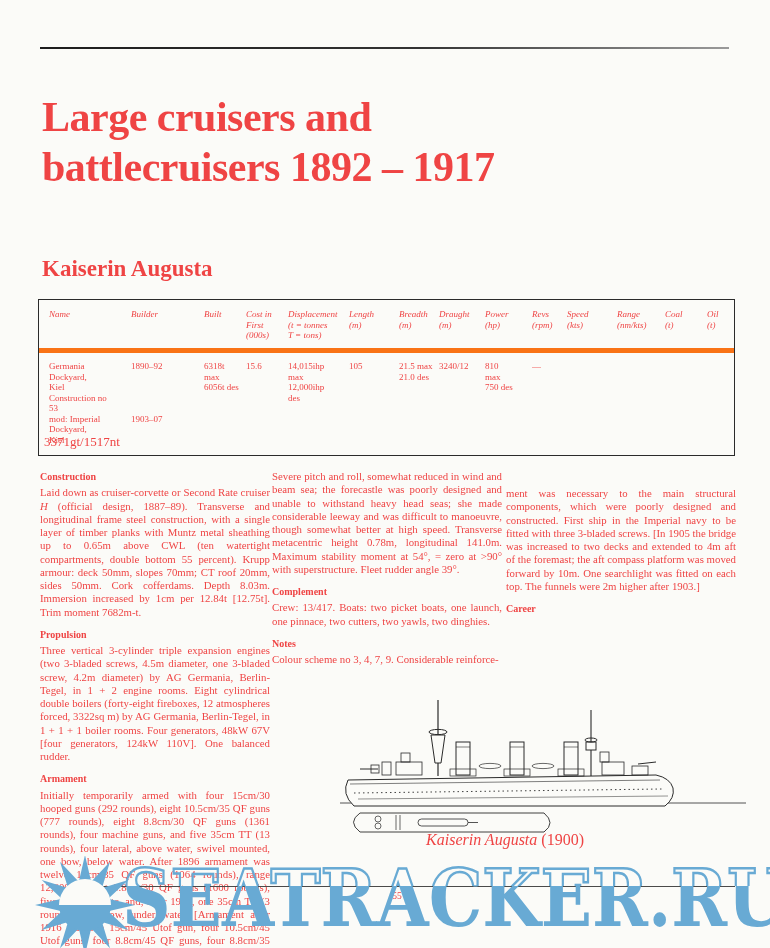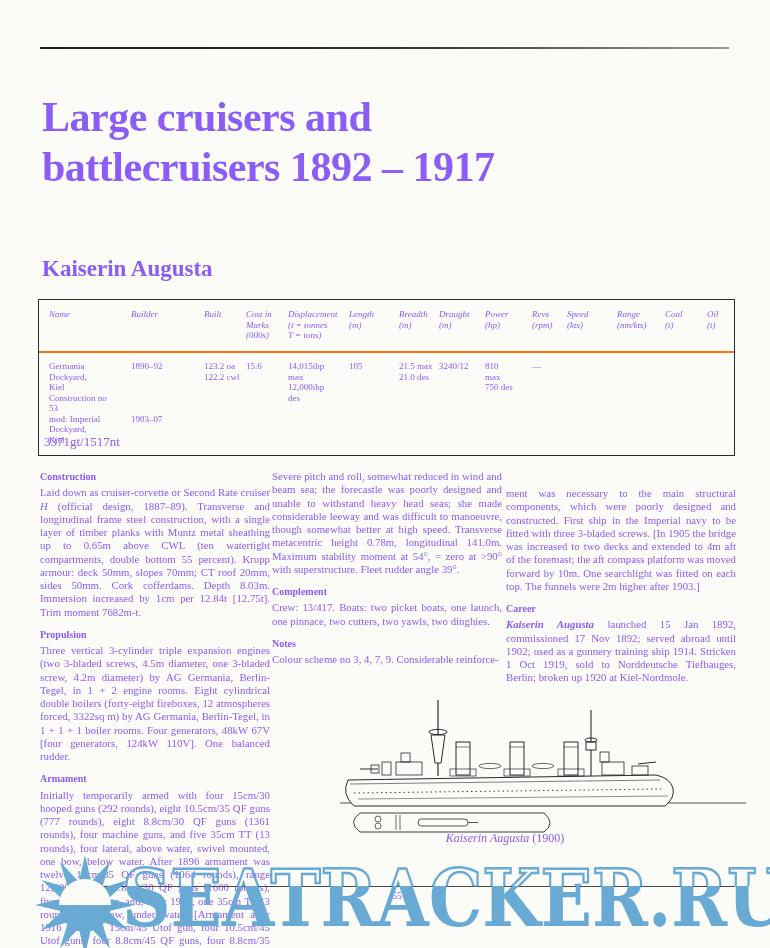--- a/index.html
+++ b/index.html
@@ -3,40 +3,40 @@
 <meta charset="utf-8">
 <style>
   html,body{margin:0;padding:0;}
   body{background:#888;}
   #page{
     position:relative;
     width:770px;height:948px;
     background:#fbfbf8;
     overflow:hidden;
     font-family:"Liberation Serif", serif;
-    color:#8b5cf6;
+    color:#ef4444;
   }
   .pre{white-space:pre-line;}
 
   #top-rule{position:absolute;left:40px;top:47px;width:689px;height:2px;
     background:linear-gradient(to right,#1d1d1d 0%,#333 55%,#9a9a9a 100%);}
 
   #page-title{position:absolute;left:42px;top:92px;width:660px;
     font-size:42px;line-height:50px;font-weight:bold;letter-spacing:-0.5px;}
 
   #section-title{position:absolute;left:42px;top:256px;width:400px;
     font-size:23px;font-weight:bold;}
 
   
   #spec-table{position:absolute;left:38px;top:299px;width:697px;height:157px;
     border:1px solid #2b2b2b;box-sizing:border-box;font-size:9px;}
   .tbl-grid{display:grid;
     grid-template-columns:82px 73px 42px 42px 61px 50px 40px 46px 47px 35px 50px 48px 42px 24px;
     padding-left:10px;box-sizing:border-box;}
-  #tbl-head{padding-top:9px;height:53px;border-bottom:2px solid #f97316;
+  #tbl-head{padding-top:9px;height:53px;border-bottom:5px solid #f97316;
     font-style:italic;line-height:10.5px;}
   #tbl-body{padding-top:8px;line-height:10.5px;}
   .cell{padding-right:5px;white-space:pre-line;}
   #tbl-foot{position:absolute;left:5px;bottom:5px;font-size:13px;}
 
   
   .col{position:absolute;top:470px;width:230px;font-size:10.8px;
     line-height:13.25px;text-align:justify;}
   #col-1{left:40px;}
   #col-2{left:272px;}
@@ -45,21 +45,21 @@
   .col .sec-head:first-child{margin-top:0;}
   .sec-body{margin:0;}
   .cont-para{margin:17px 0 0 0;}
   .ital{font-style:italic;}
   .bold-ital{font-style:italic;font-weight:bold;}
 
   
   #ship-figure{position:absolute;left:338px;top:696px;width:412px;height:140px;}
   #ship-figure svg{display:block;}
   #figure-caption{position:absolute;left:385px;top:831px;width:240px;
-    text-align:center;font-size:12px;}
+    text-align:center;font-size:16px;}
 
   
   #bottom-rule{position:absolute;left:95px;top:886px;width:640px;height:1px;background:#4a4a4a;}
   #page-number{position:absolute;left:377px;top:891px;width:40px;text-align:center;
     font-size:9.5px;z-index:3;}
   #watermark{position:absolute;left:0;top:856px;width:770px;height:92px;z-index:4;margin-left:28px;}
 </style>
 </head>
 <body>
 
@@ -71,21 +71,21 @@
 battlecruisers 1892 – 1917</h1>
 
   <h2 id="section-title" style="margin:0;">Kaiserin Augusta</h2>
 
   <div id="spec-table">
     <div id="tbl-head" class="tbl-grid">
       <div class="cell">Name</div>
       <div class="cell">Builder</div>
       <div class="cell">Built</div>
       <div class="cell">Cost in
-Marks
+First
 (000s)</div>
       <div class="cell">Displacement
 (t = tonnes
 T = tons)</div>
       <div class="cell">Length
 (m)</div>
       <div class="cell">Breadth
 (m)</div>
       <div class="cell">Draught
 (m)</div>
@@ -110,22 +110,22 @@
 53
 mod: Imperial
 Dockyard,
 Kiel</div>
       <div class="cell">1890–92
 
 
 
 
 1903–07</div>
-      <div class="cell">123.2 oa
-122.2 cwl</div>
+      <div class="cell">6318t max
+6056t des</div>
       <div class="cell">15.6</div>
       <div class="cell">14,015ihp
 max
 12,000ihp
 des</div>
       <div class="cell">105</div>
       <div class="cell">21.5 max
 21.0 des</div>
       <div class="cell">3240/12</div>
       <div class="cell">810
@@ -154,21 +154,20 @@
     <p class="sec-body">Crew: 13/417. Boats: two picket boats, one launch, one pinnace, two cutters, two yawls, two dinghies.</p>
 
     <div class="sec-head">Notes</div>
     <p class="sec-body">Colour scheme no 3, 4, 7, 9. Considerable reinforce-</p>
   </div>
 
   <div id="col-3" class="col">
     <p class="sec-body cont-para">ment was necessary to the main structural components, which were poorly designed and constructed. First ship in the Imperial navy to be fitted with three 3-bladed screws. [In 1905 the bridge was increased to two decks and extended to 4m aft of the foremast; the aft compass platform was moved forward by 10m. One searchlight was fitted on each top. The funnels were 2m higher after 1903.]</p>
 
     <div class="sec-head">Career</div>
-    <p class="sec-body"><span class="bold-ital">Kaiserin Augusta</span><span> launched 15 Jan 1892, commissioned 17 Nov 1892; served abroad until 1902; used as a gunnery training ship 1914. Stricken 1 Oct 1919, sold to Norddeutsche Tiefbauges, Berlin; broken up 1920 at Kiel-Nordmole.</span></p>
   </div>
 
   <div id="ship-figure">
     <svg width="412" height="140" viewBox="0 0 412 140" xmlns="http://www.w3.org/2000/svg">
       <g stroke="#2a2a2a" stroke-width="1" fill="none">
 
         <line x1="2" y1="107" x2="408" y2="107" stroke-width="0.8"></line>
 
         <path d="M10,84 L318,79 Q332,82 335,92 Q337,102 327,110 L16,110 Q3,98 10,84 Z" fill="#fbfbf8"></path>
         <path d="M12,88 L322,84" stroke-width="0.6"></path>

